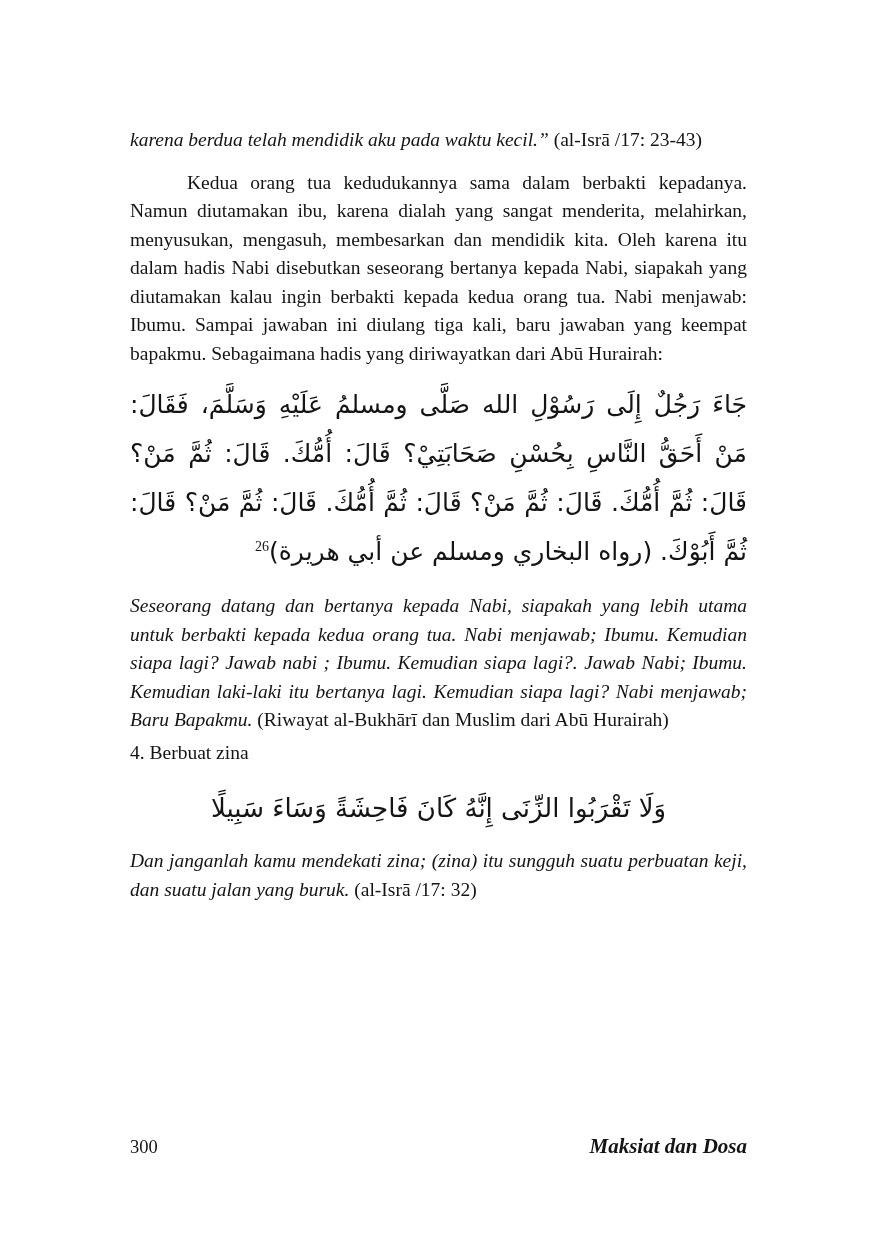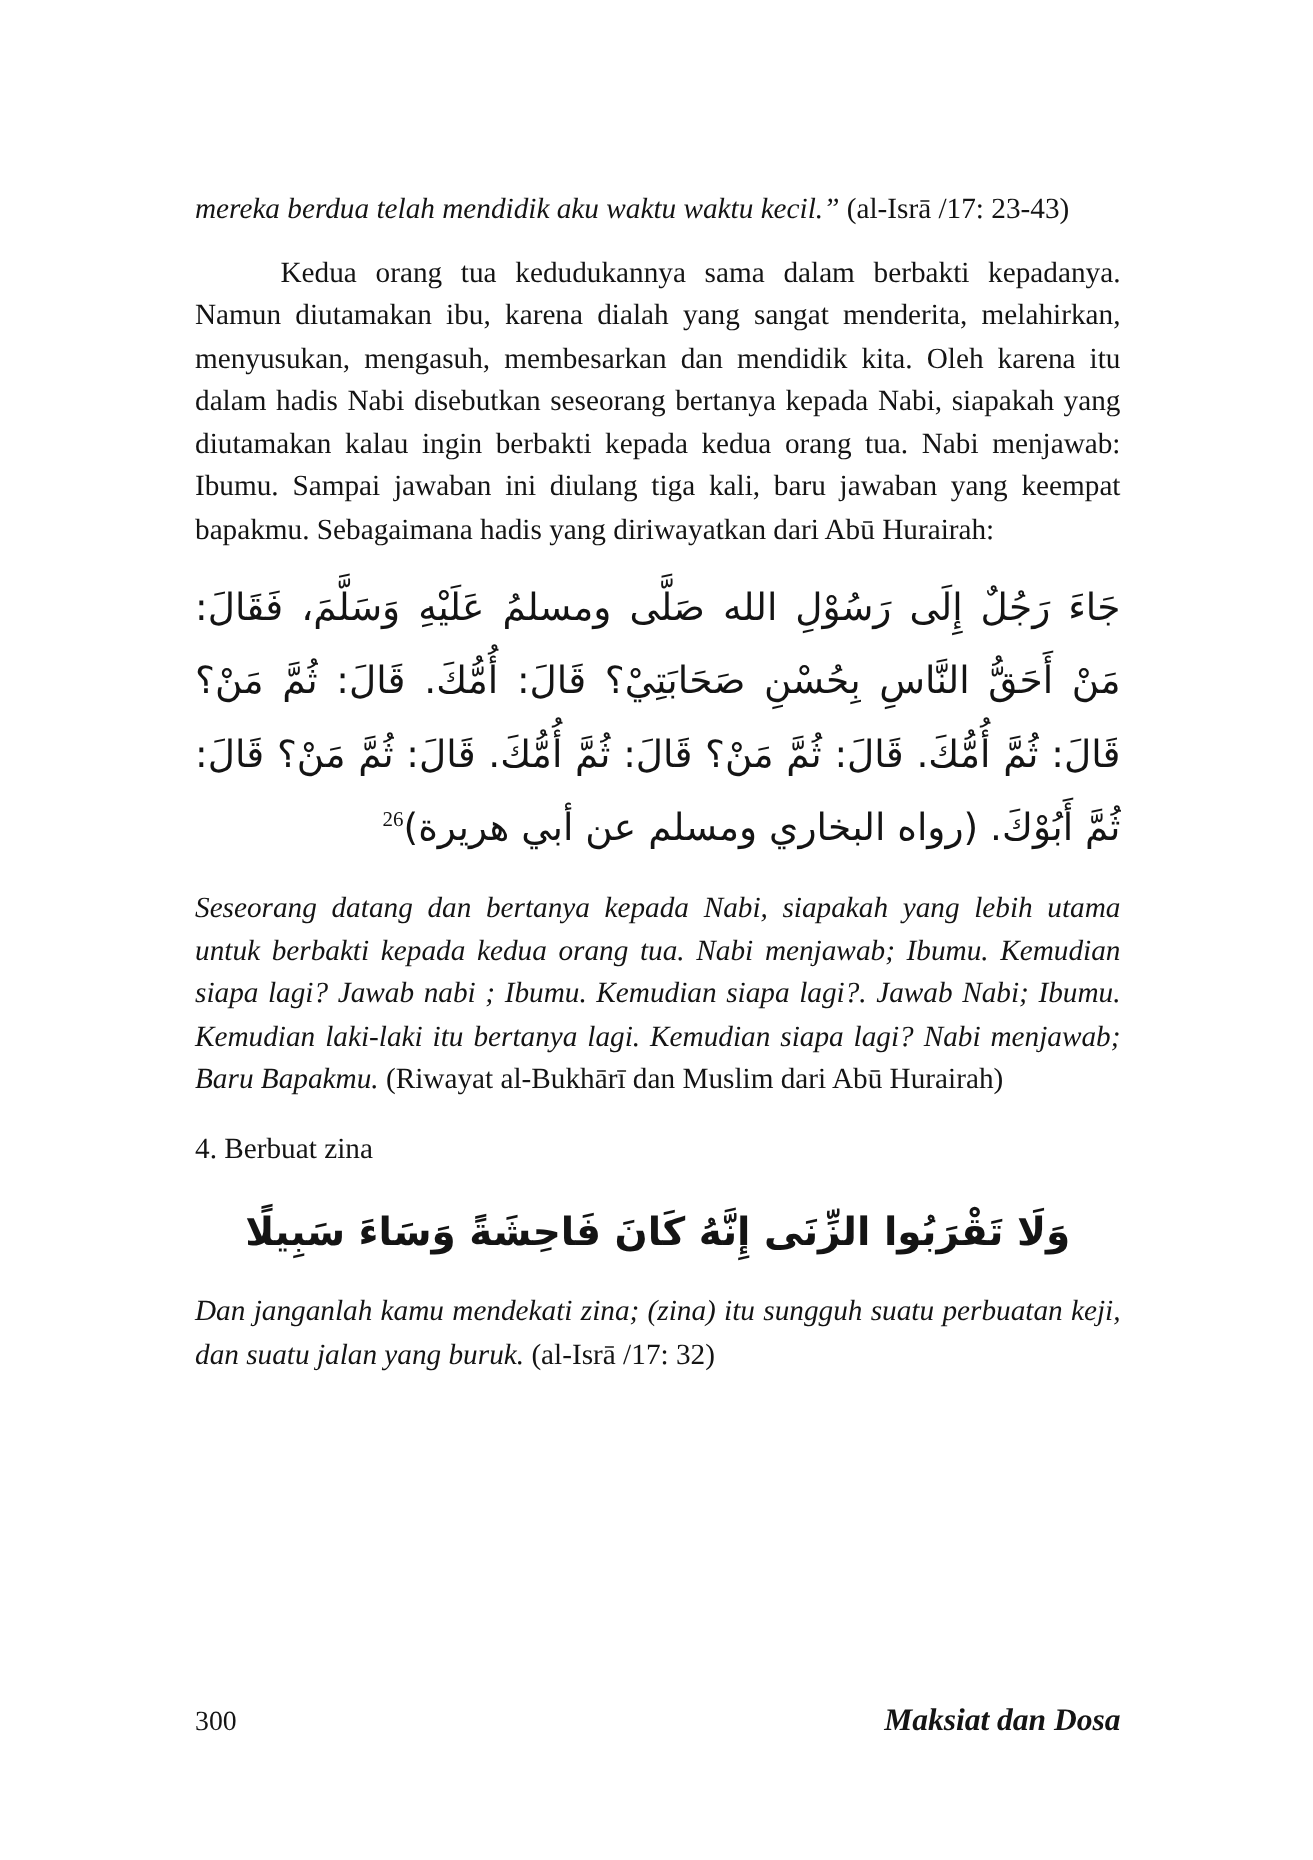--- a/index.html
+++ b/index.html
@@ -42,27 +42,27 @@
   }
   .arabic sup {
     font-size: 14px;
     font-family: "Liberation Serif", serif;
     line-height: 0;
   }
   .verse {
     direction: rtl;
     text-align: center;
     font-family: "DejaVu Sans", sans-serif;
-    font-weight: bold;
+    font-weight: normal;
     font-size: 26px;
     line-height: 42px;
     margin: 20px 0 18px 0;
   }
   .heading {
-    margin: 18px 0 14px 0;
+    margin: 4px 0 14px 0;
   }
   .footer {
     position: absolute;
     left: 130px;
     right: 128px;
     top: 1134px;
     display: flex;
     justify-content: space-between;
     align-items: baseline;
   }
@@ -74,21 +74,21 @@
     font-size: 21px;
     font-style: italic;
     font-weight: bold;
   }
 </style>
 </head>
 <body>
 
 <div class="page">
 
-  <p class="latin"><span class="italic">mereka berdua telah mendidik aku waktu waktu kecil.”</span><span class="roman"> (al-Isrā /17: 23-43)</span></p>
+  <p class="latin"><span class="italic">karena berdua telah mendidik aku pada waktu kecil.”</span><span class="roman"> (al-Isrā /17: 23-43)</span></p>
 
   <p class="latin indent gap-top">Kedua orang tua kedudukannya sama dalam berbakti kepadanya. Namun diutamakan ibu, karena dialah yang sangat menderita, melahirkan, menyusukan, mengasuh, membesarkan dan mendidik kita. Oleh karena itu dalam hadis Nabi disebutkan seseorang bertanya kepada Nabi, siapakah yang diutamakan kalau ingin berbakti kepada kedua orang tua. Nabi menjawab: Ibumu. Sampai jawaban ini diulang tiga kali, baru jawaban yang keempat bapakmu. Sebagaimana hadis yang diriwayatkan dari Abū Hurairah:</p>
 
   <p class="arabic"><span>جَاءَ رَجُلٌ إِلَى رَسُوْلِ الله صَلَّى ومسلمُ عَلَيْهِ وَسَلَّمَ، فَقَالَ: مَنْ أَحَقُّ النَّاسِ بِحُسْنِ صَحَابَتِيْ؟ قَالَ: أُمُّكَ. قَالَ: ثُمَّ مَنْ؟ قَالَ: ثُمَّ أُمُّكَ. قَالَ: ثُمَّ مَنْ؟ قَالَ: ثُمَّ أُمُّكَ. قَالَ: ثُمَّ مَنْ؟ قَالَ: ثُمَّ أَبُوْكَ. (رواه البخاري ومسلم عن أبي هريرة)</span><sup>26</sup></p>
 
   <p class="latin"><span class="italic">Seseorang datang dan bertanya kepada Nabi, siapakah yang lebih utama untuk berbakti kepada kedua orang tua. Nabi menjawab; Ibumu. Kemudian siapa lagi? Jawab nabi ; Ibumu. Kemudian siapa lagi?. Jawab Nabi; Ibumu. Kemudian laki-laki itu bertanya lagi. Kemudian siapa lagi? Nabi menjawab; Baru Bapakmu.</span><span class="roman"> (Riwayat al-Bukhārī dan Muslim dari Abū Hurairah)</span></p>
 
   <p class="latin heading">4. Berbuat zina</p>
 
 

